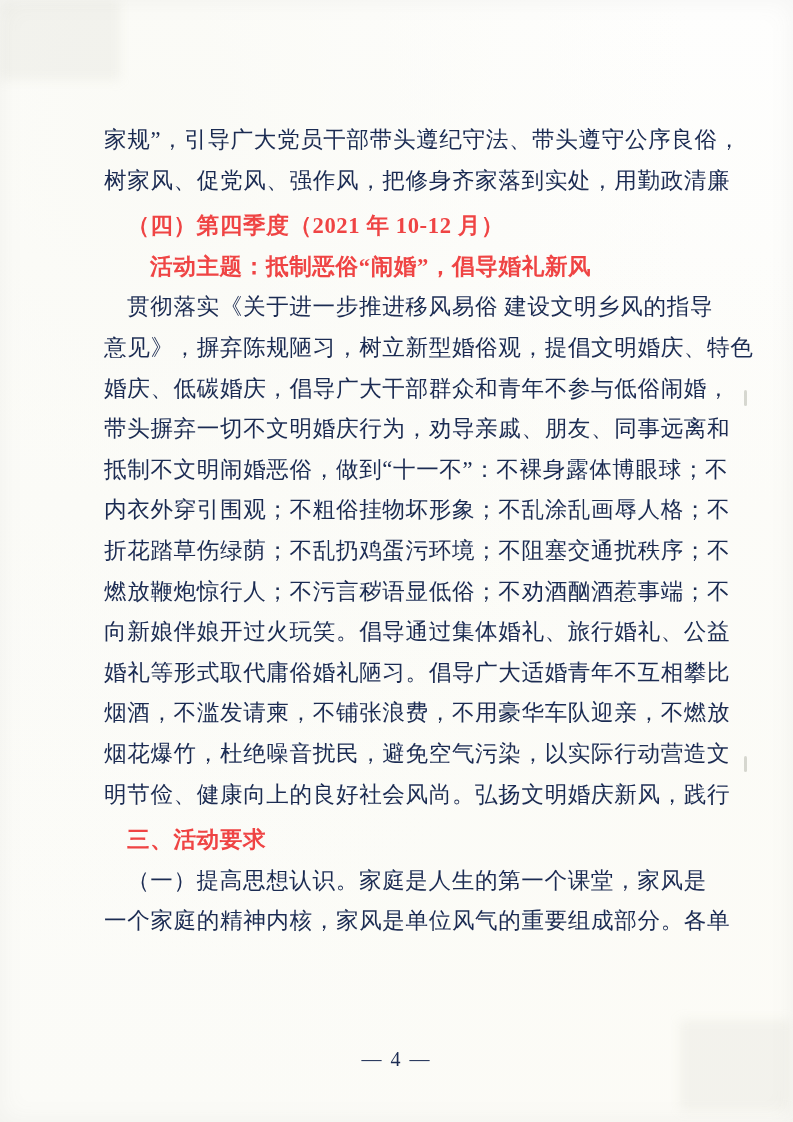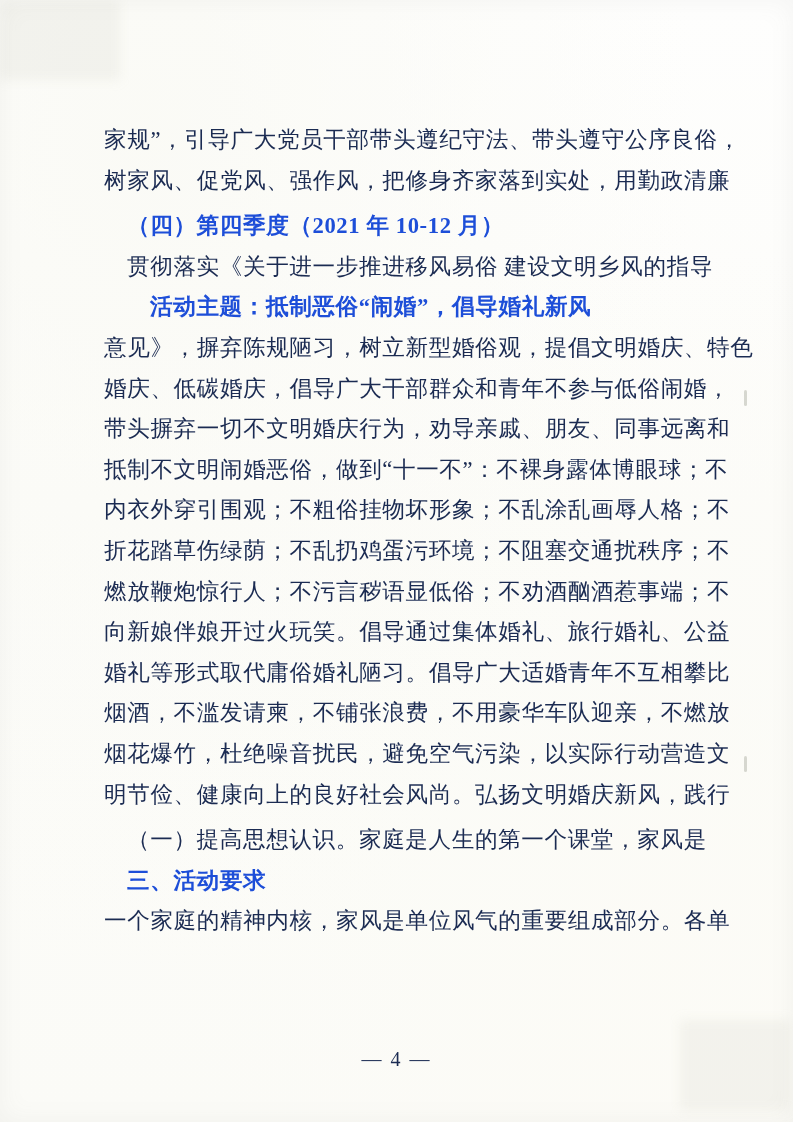--- a/index.html
+++ b/index.html
@@ -47,21 +47,21 @@
     line-height: 40.6px;
     color: #1b2b52;
     letter-spacing: 0.6px;
     white-space: pre;
     font-family: "Liberation Serif", "DejaVu Serif", serif;
   }
   .line.indent1 { text-indent: 0; padding-left: 23px; }
   .line.indent2 { text-indent: 0; padding-left: 46px; }
   .line.bold {
     font-weight: bold;
-    color: #1d4ed8;
+    color: #ef4444;
   }
   .spacer-sm { height: 5px; }
   .footer {
     position: absolute;
     left: 0;
     right: 0;
     top: 1048px;
     text-align: center;
     font-size: 20px;
     color: #1b2b52;
@@ -96,35 +96,35 @@
   <div class="corner-smudge smudge-2"></div>
 
   <div class="margin-mark mark-a"></div>
   <div class="margin-mark mark-b"></div>
 
   <div class="content">
     <div class="line">家规”，引导广大党员干部带头遵纪守法、带头遵守公序良俗，</div>
     <div class="line">树家风、促党风、强作风，把修身齐家落到实处，用勤政清廉</div>
     <div class="spacer-sm"></div>
     <div class="line indent1 bold">（四）第四季度（2021 年 10-12 月）</div>
+    <div class="line indent2 bold">活动主题：抵制恶俗“闹婚”，倡导婚礼新风</div>
     <div class="line indent1">贯彻落实《关于进一步推进移风易俗 建设文明乡风的指导</div>
-    <div class="line indent2 bold">活动主题：抵制恶俗“闹婚”，倡导婚礼新风</div>
     <div class="line">意见》，摒弃陈规陋习，树立新型婚俗观，提倡文明婚庆、特色</div>
     <div class="line">婚庆、低碳婚庆，倡导广大干部群众和青年不参与低俗闹婚，</div>
     <div class="line">带头摒弃一切不文明婚庆行为，劝导亲戚、朋友、同事远离和</div>
     <div class="line">抵制不文明闹婚恶俗，做到“十一不”：不裸身露体博眼球；不</div>
     <div class="line">内衣外穿引围观；不粗俗挂物坏形象；不乱涂乱画辱人格；不</div>
     <div class="line">折花踏草伤绿荫；不乱扔鸡蛋污环境；不阻塞交通扰秩序；不</div>
     <div class="line">燃放鞭炮惊行人；不污言秽语显低俗；不劝酒酗酒惹事端；不</div>
     <div class="line">向新娘伴娘开过火玩笑。倡导通过集体婚礼、旅行婚礼、公益</div>
     <div class="line">婚礼等形式取代庸俗婚礼陋习。倡导广大适婚青年不互相攀比</div>
     <div class="line">烟酒，不滥发请柬，不铺张浪费，不用豪华车队迎亲，不燃放</div>
     <div class="line">烟花爆竹，杜绝噪音扰民，避免空气污染，以实际行动营造文</div>
     <div class="line">明节俭、健康向上的良好社会风尚。弘扬文明婚庆新风，践行</div>
     <div class="spacer-sm"></div>
+    <div class="line indent1 bold">三、活动要求</div>
     <div class="line indent1">（一）提高思想认识。家庭是人生的第一个课堂，家风是</div>
-    <div class="line indent1 bold">三、活动要求</div>
     <div class="line">一个家庭的精神内核，家风是单位风气的重要组成部分。各单</div>
   </div>
 
   <div class="footer">— 4 —</div>
   <div class="edge-shadow"></div>
 </div>
 
 </body></html>

